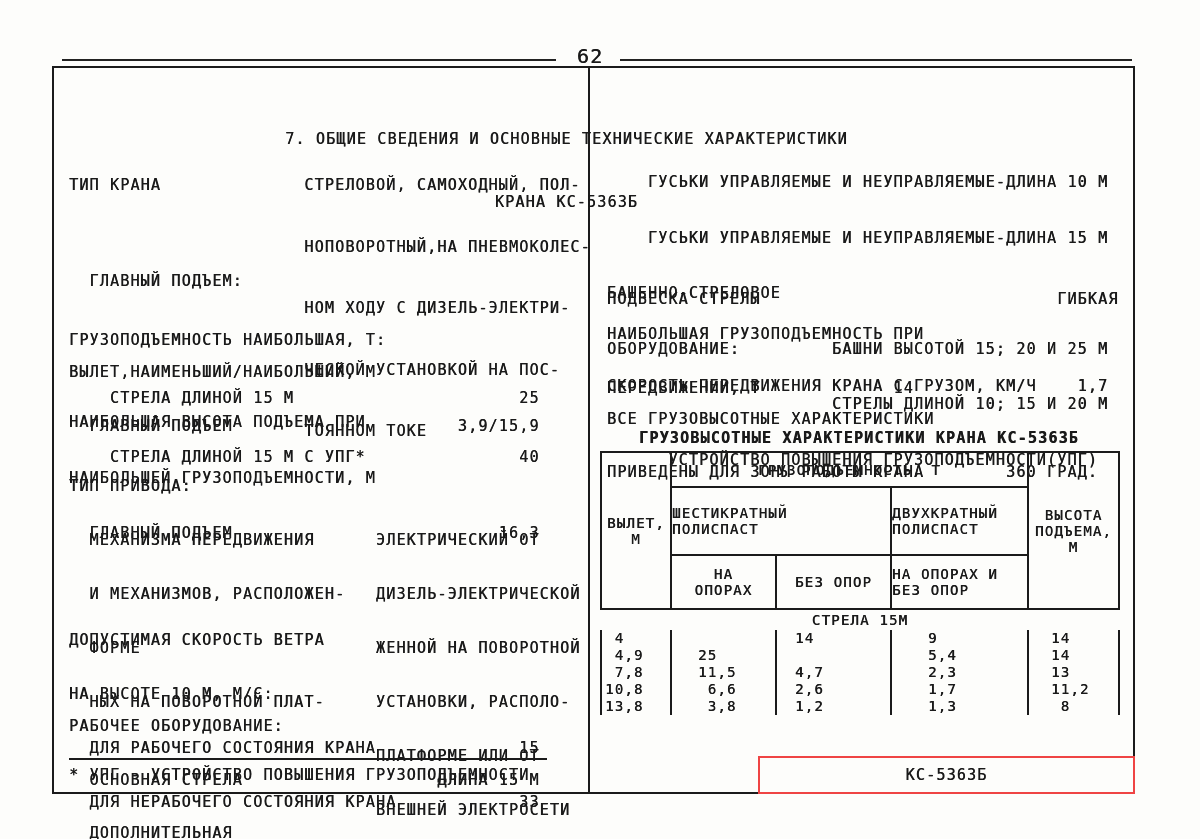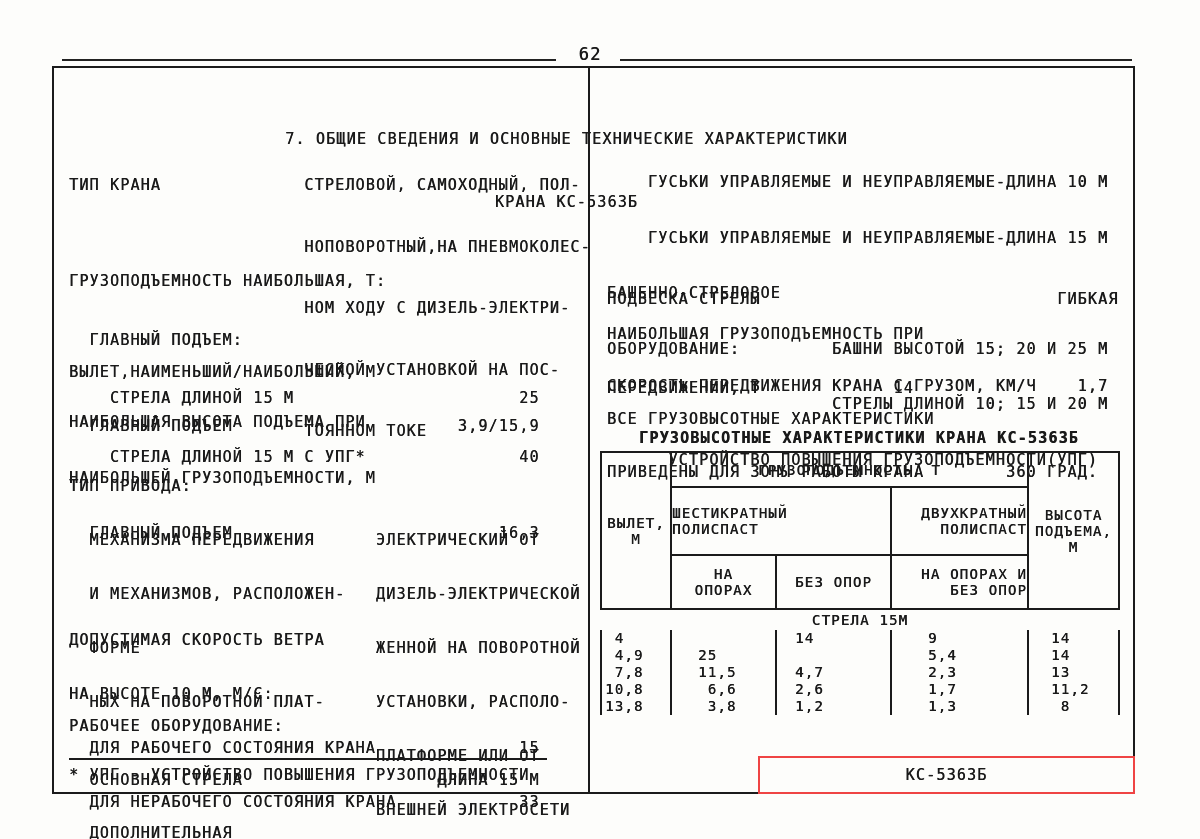--- a/index.html
+++ b/index.html
@@ -9,21 +9,21 @@
     font-family:"DejaVu Sans Mono","Liberation Mono",monospace;
     color:#1a1a1a;
   }
   .mono{
     font-family:"DejaVu Sans Mono","Liberation Mono",monospace;
     font-size:15px;letter-spacing:1.2px;white-space:pre;
     text-shadow:0.4px 0 currentColor;
   }
   .abs{position:absolute;}
   
-  .pagenum{left:566px;top:44px;width:48px;text-align:center;font-size:17px;}
+  .pagenum{left:566px;top:44px;width:48px;text-align:center;font-size:20px;}
   .rule{height:2px;background:#222;top:59px;}
   .rule-left{left:62px;width:494px;}
   .rule-right{left:620px;width:512px;}
   
   .frame{left:52px;top:66px;width:1083px;height:728px;border:2px solid #1b1b1b;box-sizing:border-box;background:transparent;}
   .vdiv{left:588px;top:66px;width:2px;height:728px;background:#1b1b1b;}
   
   .heading{left:52px;top:87px;width:1029px;text-align:center;line-height:21px;}
   
   .blk .ln{white-space:pre;}
@@ -48,21 +48,21 @@
     border-collapse:collapse;table-layout:fixed;
     font-family:"DejaVu Sans Mono","Liberation Mono",monospace;
     font-size:14px;letter-spacing:1.2px;color:#1a1a1a;
     text-shadow:0.4px 0 currentColor;
   }
   .spec-table td{
     border:2px solid #1b1b1b;white-space:pre;vertical-align:middle;
     padding:0;line-height:16px;overflow:hidden;
   }
   .td-center{text-align:center;}
-  .td-left8{text-align:right;padding-left:8px;}
+  .td-left8{text-align:left;padding-left:8px;}
   .td-shest{text-align:left;padding-left:32px;}
   .tr-h1{height:35px;}
   .tr-h2{height:68px;}
   .tr-h3{height:54px;}
   .tr-section{height:21px;}
   .tr-data{height:17px;}
   .tr-section td{border-top:2px solid #1b1b1b;border-bottom:none;border-left:none;border-right:none;text-align:center;}
   .tr-data td{border-top:none;border-bottom:none;line-height:17px;}
   .tr-data .c1{padding-left:3px;}
   .tr-data .c2{padding-left:26px;}
@@ -93,22 +93,22 @@
 
 <div class="abs mono blk b1">
   <div class="ln">ТИП КРАНА              СТРЕЛОВОЙ, САМОХОДНЫЙ, ПОЛ-</div>
   <div class="ln">                       НОПОВОРОТНЫЙ,НА ПНЕВМОКОЛЕС-</div>
   <div class="ln">                       НОМ ХОДУ С ДИЗЕЛЬ-ЭЛЕКТРИ-</div>
   <div class="ln">                       ЧЕСКОЙ УСТАНОВКОЙ НА ПОС-</div>
   <div class="ln">                       ТОЯННОМ ТОКЕ</div>
 </div>
 
 <div class="abs mono blk b2">
+  <div class="ln">  ГЛАВНЫЙ ПОДЪЕМ:</div>
   <div class="ln">ГРУЗОПОДЪЕМНОСТЬ НАИБОЛЬШАЯ, Т:</div>
-  <div class="ln">  ГЛАВНЫЙ ПОДЪЕМ:</div>
   <div class="ln">    СТРЕЛА ДЛИНОЙ 15 М                      25</div>
   <div class="ln">    СТРЕЛА ДЛИНОЙ 15 М С УПГ*               40</div>
 </div>
 
 <div class="abs mono blk b3">
   <div class="ln">ВЫЛЕТ,НАИМЕНЬШИЙ/НАИБОЛЬШИЙ, М</div>
   <div class="ln">  ГЛАВНЫЙ ПОДЪЕМ                      3,9/15,9</div>
 </div>
 
 <div class="abs mono blk b4">

